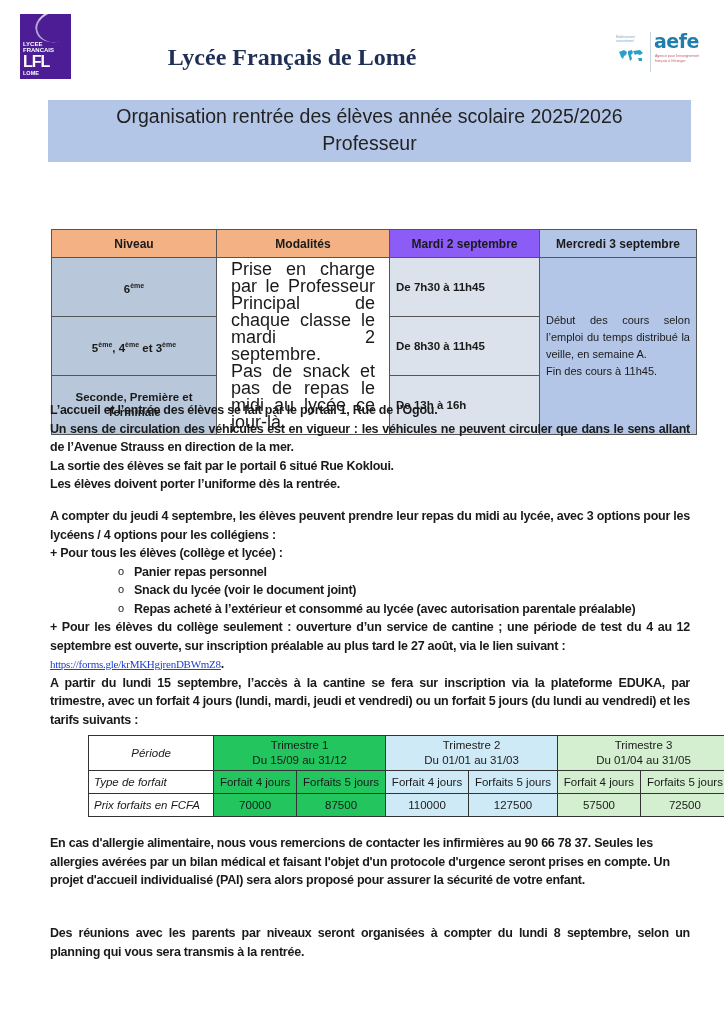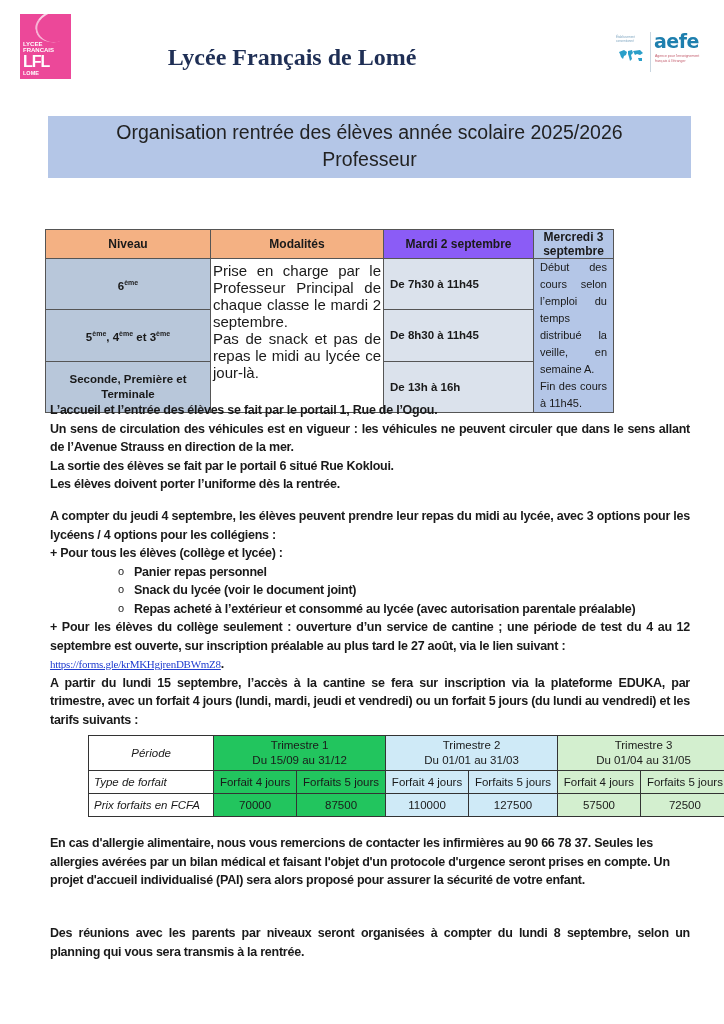--- a/index.html
+++ b/index.html
@@ -1,47 +1,47 @@
 <!DOCTYPE html>
 <html><head>
 <meta charset="utf-8">
 <style>
   html, body { margin:0; padding:0; background:#ffffff; }
   body { width:724px; height:1024px; position:relative; overflow:hidden; font-family:"Liberation Sans", sans-serif; color:#1a1a1a; }
 
   
-  .logo-lfl { position:absolute; left:20px; top:14px; width:51px; height:65px; background:#ec4899; overflow:hidden; }
+  .logo-lfl { position:absolute; left:20px; top:14px; width:51px; height:65px; background:#4c1d95; overflow:hidden; }
   .logo-lfl .palm { position:absolute; right:-6px; top:-4px; width:40px; height:30px; border-radius:50%; border-top:2px solid rgba(255,255,255,.75); border-left:2px solid rgba(255,255,255,.6); transform:rotate(-15deg); }
   .logo-lfl .t1 { position:absolute; left:3px; top:27px; font-size:6px; font-weight:bold; color:#fff; line-height:6px; font-family:"Liberation Sans", sans-serif; }
   .logo-lfl .t2 { position:absolute; left:3px; top:40px; font-size:16px; font-weight:900; color:#fff; letter-spacing:-1px; line-height:16px; }
   .logo-lfl .t3 { position:absolute; left:3px; top:56px; font-size:5.5px; font-weight:bold; color:#fff; }
 
   .main-title { position:absolute; left:0; width:584px; top:44px; text-align:center; font-family:"Liberation Serif", serif; font-weight:bold; font-size:24px; color:#1f2f55; }
 
   .logo-aefe { position:absolute; left:614px; top:30px; width:92px; height:44px; }
   .logo-aefe .map { position:absolute; left:4px; top:18px; width:26px; height:16px; }
   .logo-aefe .tiny { position:absolute; left:2px; top:6px; font-size:3px; color:#7fa6c0; line-height:3.5px; width:32px; }
   .logo-aefe .sep { position:absolute; left:36px; top:2px; width:1px; height:40px; background:#c9d6e0; }
   .logo-aefe .name { position:absolute; left:40px; top:0px; font-size:19px; font-weight:bold; color:#1e7fae; letter-spacing:-0.5px; font-family:"DejaVu Sans", sans-serif; }
   .logo-aefe .sub { position:absolute; left:41px; top:24px; font-size:3.5px; line-height:4.5px; color:#c25a6a; width:50px; }
 
   
-  .banner { position:absolute; left:48px; top:116px; width:643px; height:62px; background:#b4c6e7; text-align:center; font-size:19.5px; line-height:27px; padding-top:3px; box-sizing:border-box; color:#222; }
+  .banner { position:absolute; left:48px; top:100px; width:643px; height:62px; background:#b4c6e7; text-align:center; font-size:19.5px; line-height:27px; padding-top:3px; box-sizing:border-box; color:#222; }
 
   
   table { border-collapse:collapse; }
-  .sched { position:absolute; left:45px; top:229px; width:569px; font-size:11.5px; }
+  .sched { position:absolute; left:51px; top:229px; width:646px; font-size:11.5px; }
   .sched td, .sched th { border:1px solid #555; padding:0 6px; }
   .sched th { height:27px; font-weight:bold; font-size:12px; }
   .sched .h-orange { background:#f4b183; width:152px; text-align:center; }
   .sched .h-orange2 { background:#f4b183; width:160px; text-align:center; }
   .sched .h-grey { background:#8b5cf6; width:137px; text-align:center; }
   .sched .h-blue { background:#b4c6e7; text-align:center; }
   .sched .lvl { background:#b8c7da; text-align:center; font-weight:bold; height:42px; line-height:15px; }
-  .sched .mod { background:#fff; text-align:justify; vertical-align:top; font-size:15px; line-height:17px; padding:3px 2px; }
+  .sched .mod { background:#fff; text-align:justify; vertical-align:top; font-size:18px; line-height:17px; padding:3px 14px; }
   .sched .time { background:#dbe2ec; font-weight:bold; }
   .sched .merc { background:#b4c6e7; text-align:justify; font-size:11px; line-height:17px; vertical-align:middle; }
   sup { font-size:7px; }
 
   
   .para { position:absolute; left:50px; width:640px; font-size:12.5px; line-height:18.5px; font-weight:bold; color:#1a1a1a; letter-spacing:-0.25px; }
   .para p { margin:0; }
   .just { text-align:justify; }
   .para ul { margin:0; padding:0; list-style:none; }
   .para li { padding-left:66px; position:relative; }

